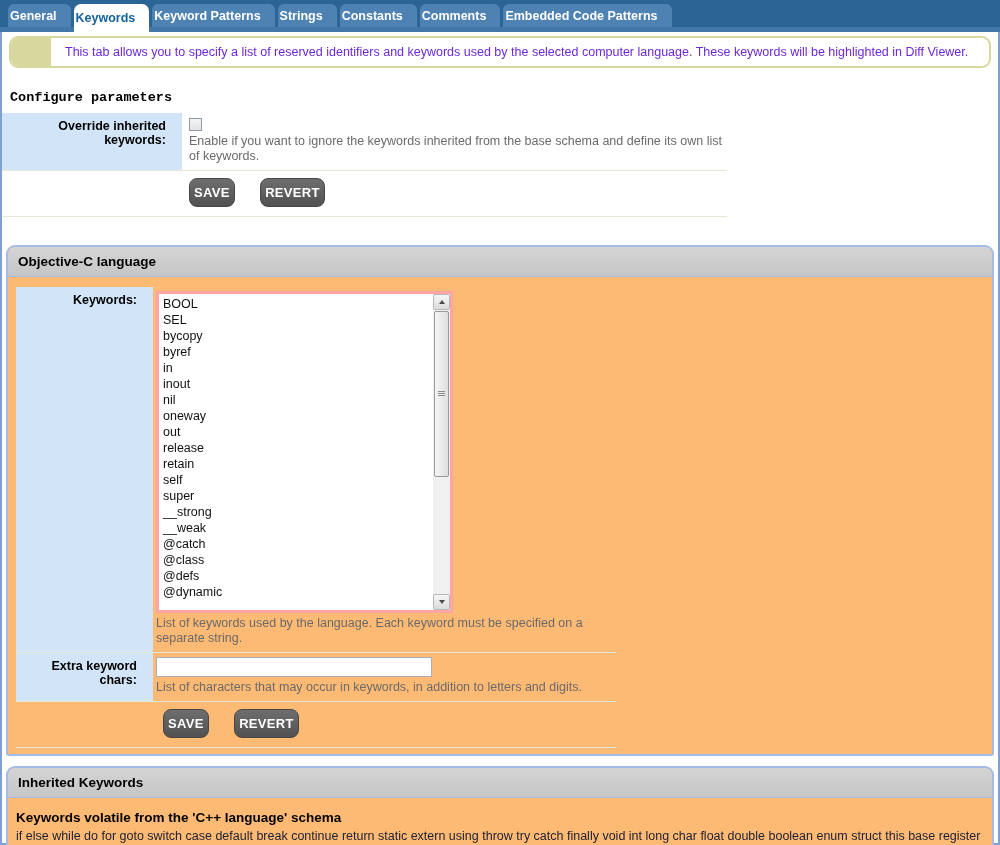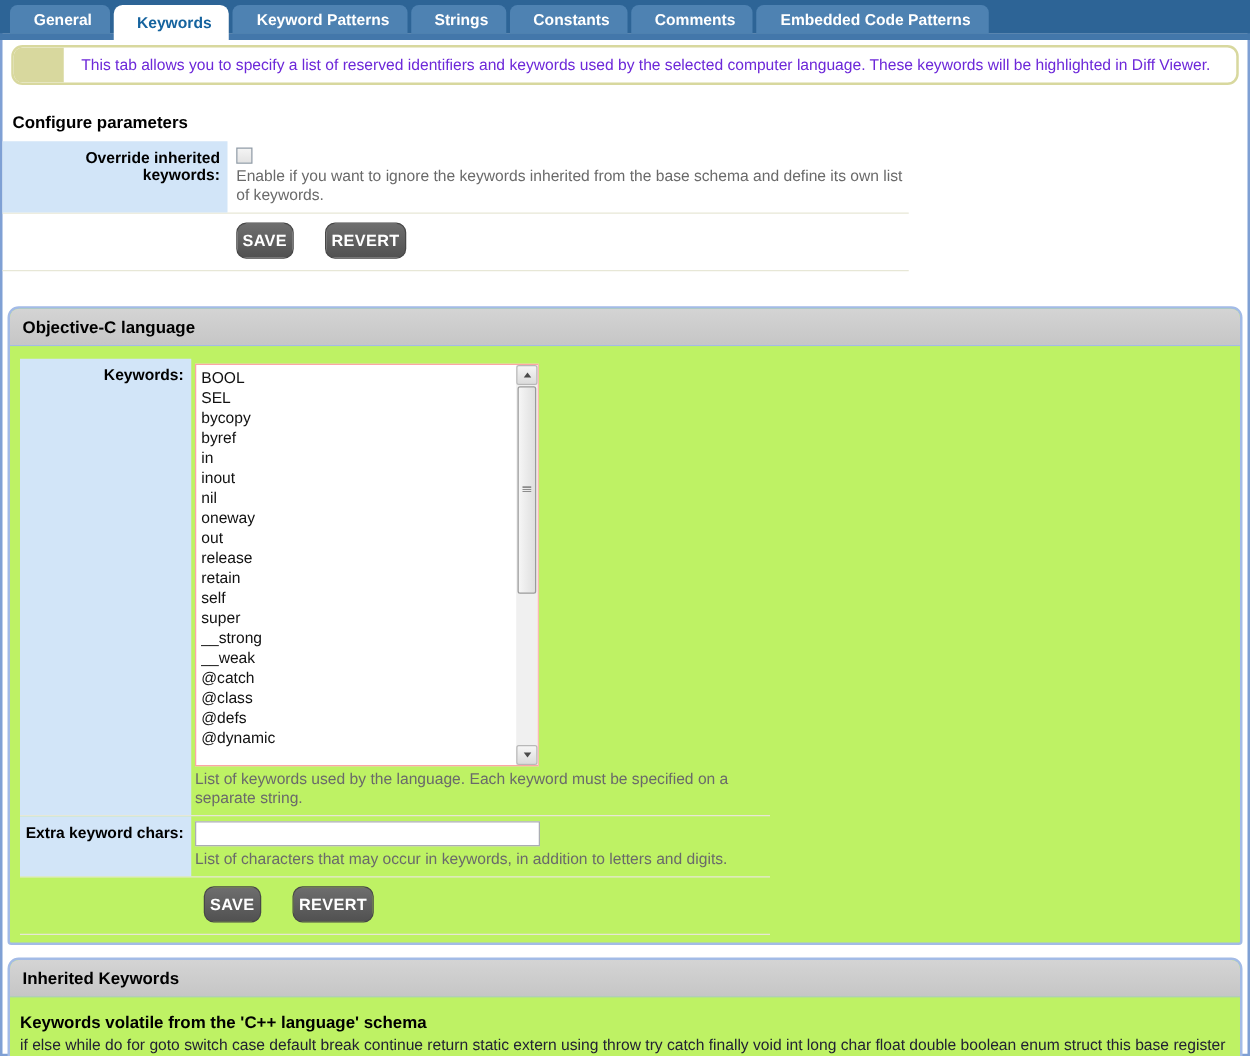--- a/index.html
+++ b/index.html
@@ -19,21 +19,21 @@
   .tabbar {
     background:#2d6496;
     height:27px;
     display:flex; align-items:flex-end;
     padding-left:8px;
     margin:-0px -2px 0 -2px;
   }
   .tab {
     background:#4e82b2; color:#ffffff;
     font-size:12.5px; font-weight:bold;
-    padding:5px 14px 4px 19px;
+    padding:5px 14px 4px 2px;
     border-radius:6px 6px 0 0;
     margin-right:3px;
     height:23px; line-height:14px;
     cursor:pointer; white-space:nowrap;
   }
   .tab.active {
     background:#ffffff; color:#15639e;
     height:28px; padding-top:7px;
     margin-bottom:-5px; position:relative; z-index:2;
     border-radius:7px 7px 0 0;
@@ -52,29 +52,29 @@
   }
   .banner-cap { width:40px; background:#d8d89e; border-radius:6px 0 0 6px; }
   .banner-text {
     padding:7px 10px 6px 14px;
     font-size:12.5px; color:#6d28d9; line-height:15px;
   }
 
   
   h2.cfg-title {
     margin:22px 0 8px 8px;
-    font-size:13.5px; color:#000000;
+    font-size:13.5px; color:#000000;font-family:Liberation Mono, monospace;
   }
 
   
   .frow { display:flex; align-items:stretch; border-bottom:1px solid #e7e7d6; }
   .flabel {
     background:#d2e5f8;
     font-weight:bold; font-size:12.5px; color:#000000;
-    text-align:right; padding:6px 6px 6px 4px;
+    text-align:right; padding:6px 16px 6px 4px;
     flex:none;
   }
   .flabel.empty { background:transparent; }
   .ffield { padding:4px 0 6px 6px; font-size:12.5px; }
   .help { color:#6a6a6a; font-size:12.5px; margin-top:3px; line-height:15px; }
 
   .form1 { width:725px; }
   .form1 .flabel { width:180px; }
   .form1 .ffield { padding-left:7px; }
 
@@ -95,40 +95,40 @@
     border:1px solid #474747; border-radius:8px;
     padding:6px 4px; margin-right:22px;
     cursor:pointer;
   }
 
   
   .section {
     margin:28px 4px 0 4px;
     border:2px solid #a3bbe6;
     border-radius:9px 9px 3px 3px;
-    background:#bef264;
+    background:#fdba74;
   }
   .section-header {
     background:linear-gradient(#d4d4d4,#c6c6c6);
     border-bottom:1px solid #a3bbe6;
     border-radius:7px 7px 0 0;
     font-weight:bold; font-size:13.5px; color:#000000;
     padding:7px 0 7px 10px;
   }
   .section-body { padding:10px 0 6px 8px; }
 
   .form2 { width:600px; }
   .form2 .flabel { width:137px; }
   .form2 .ffield { padding-left:3px; }
   .form2 .buttons-row .ffield { padding-left:10px; }
 
   
   .listbox {
-    width:275px; height:322px;
-    border:1px solid #fca5a5;
+    width:297px; height:322px;
+    border:3px solid #fca5a5;
     background:#ffffff;
     display:flex;
     justify-content:center;
   }
   .listbox-items {
     flex:1; overflow:hidden;
     padding:2px 0 0 4px;
     font-size:12.5px; line-height:16px; color:#111111;
   }
   .listbox-item { white-space:pre; cursor:default; }

